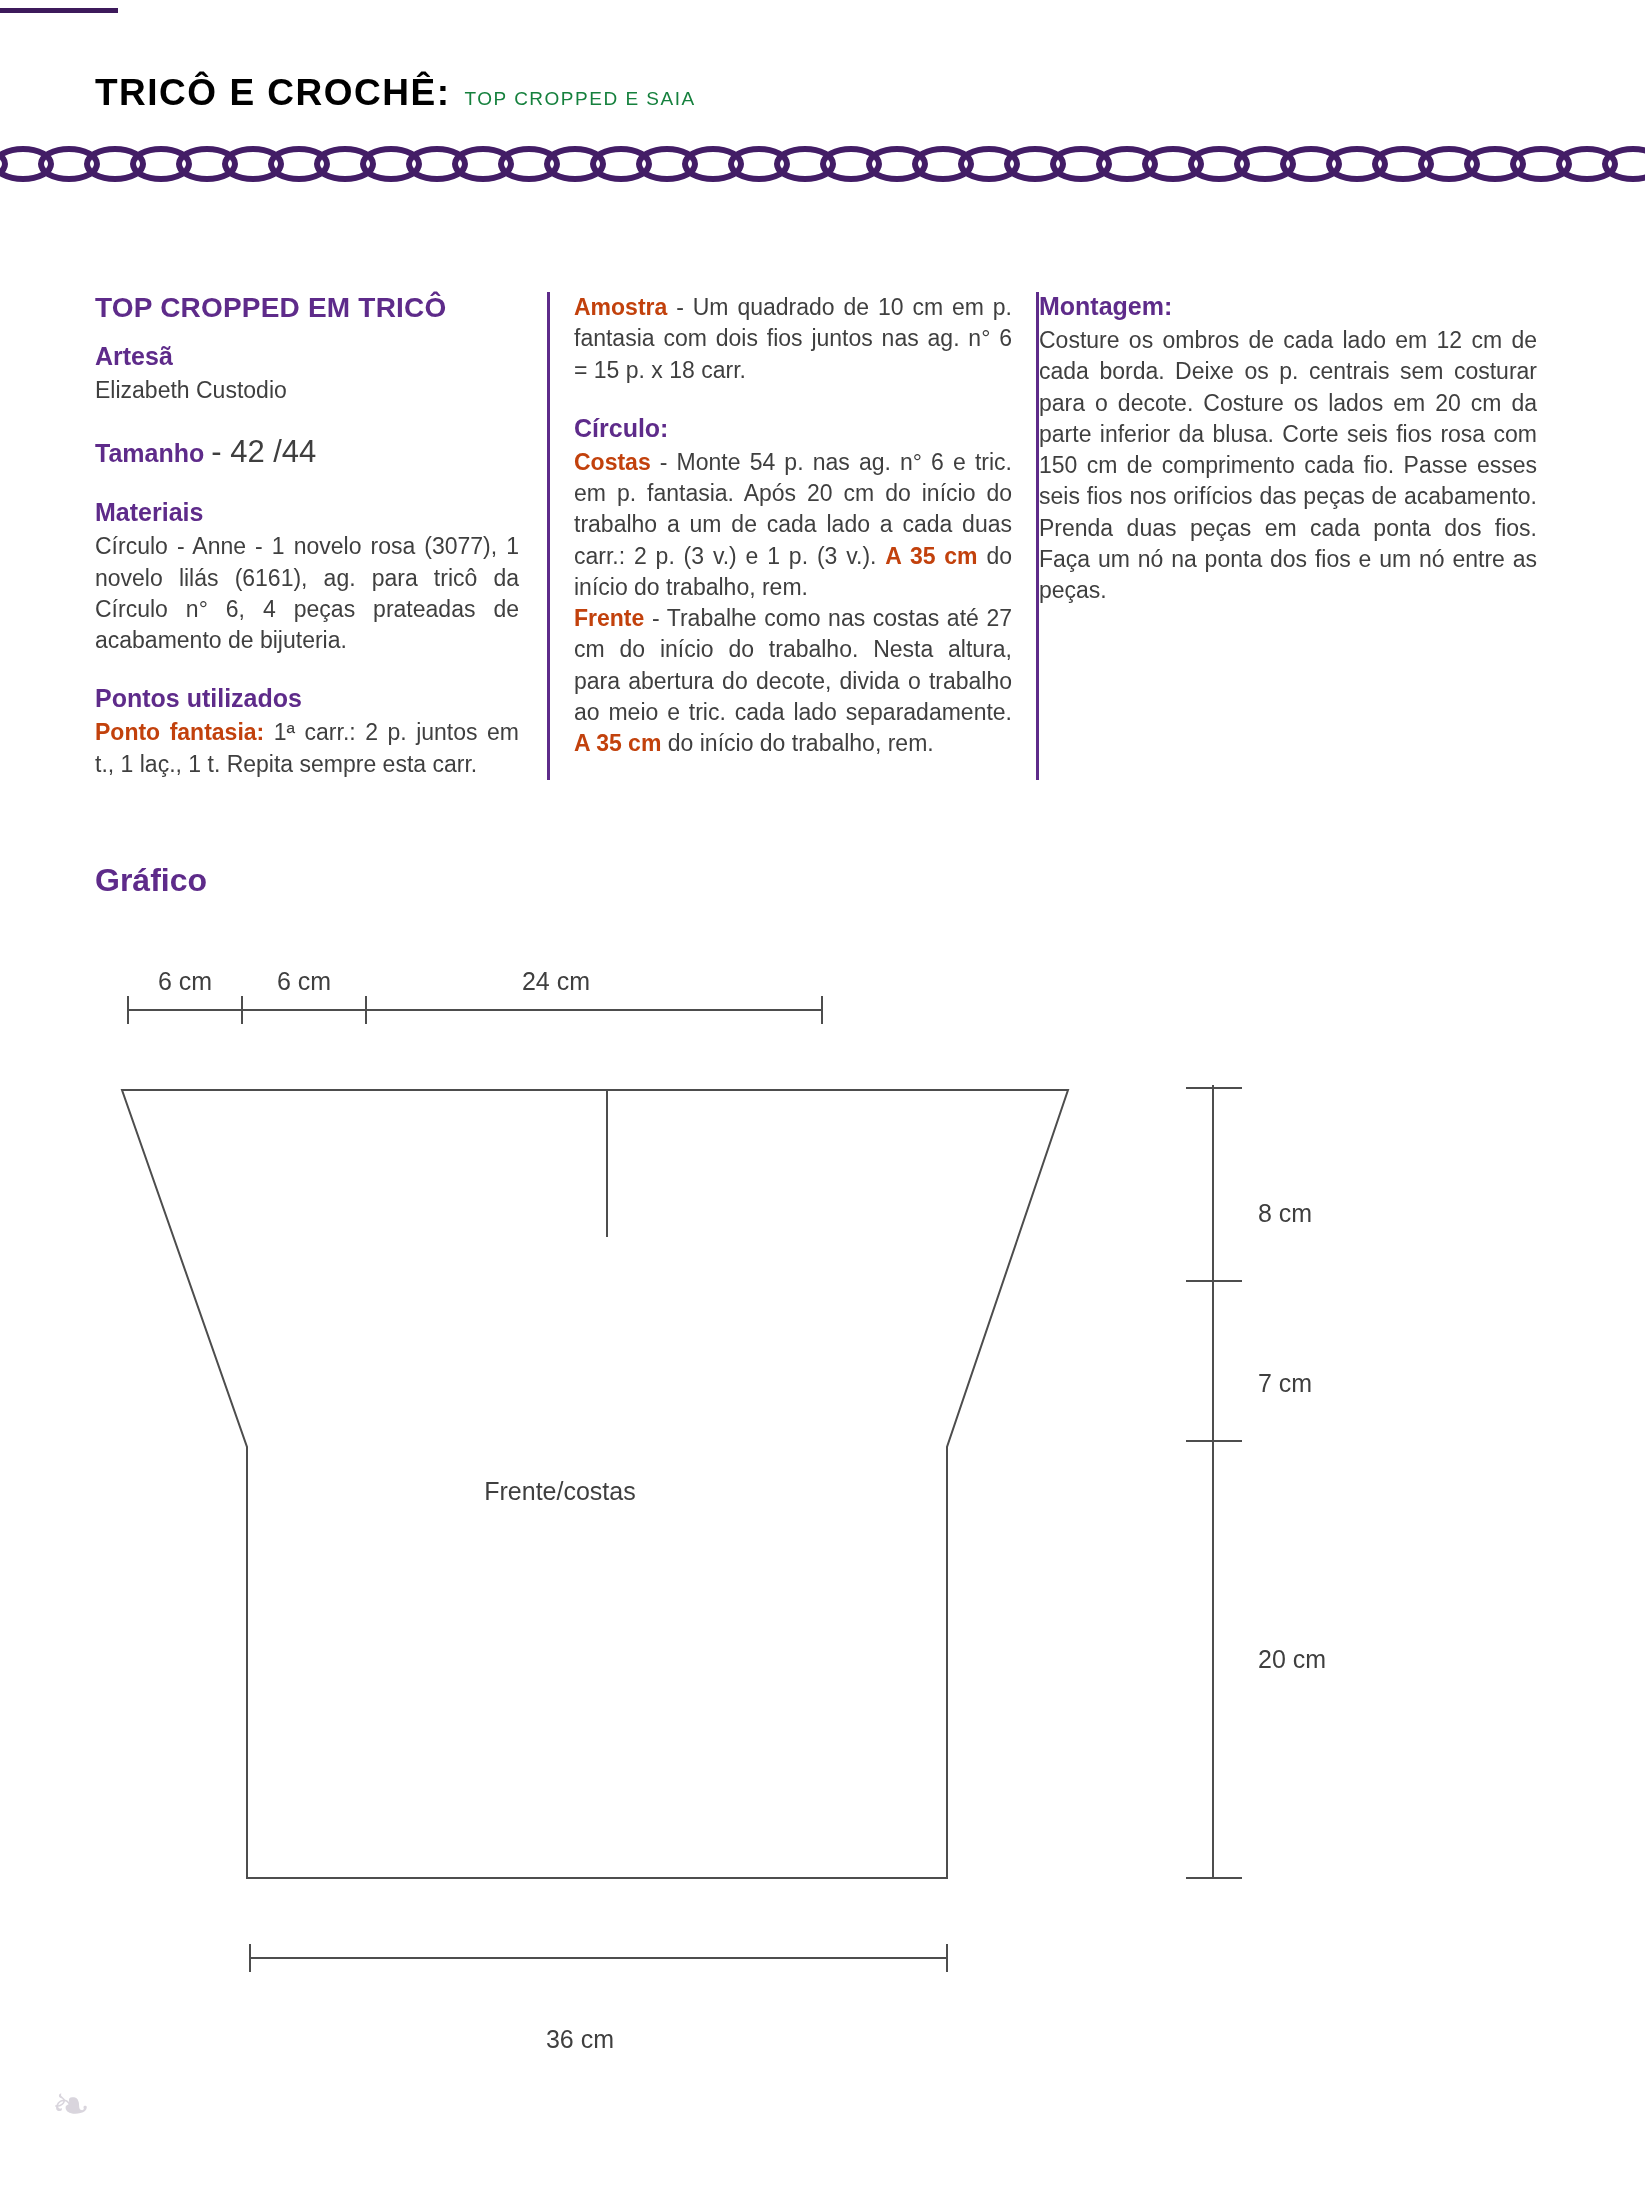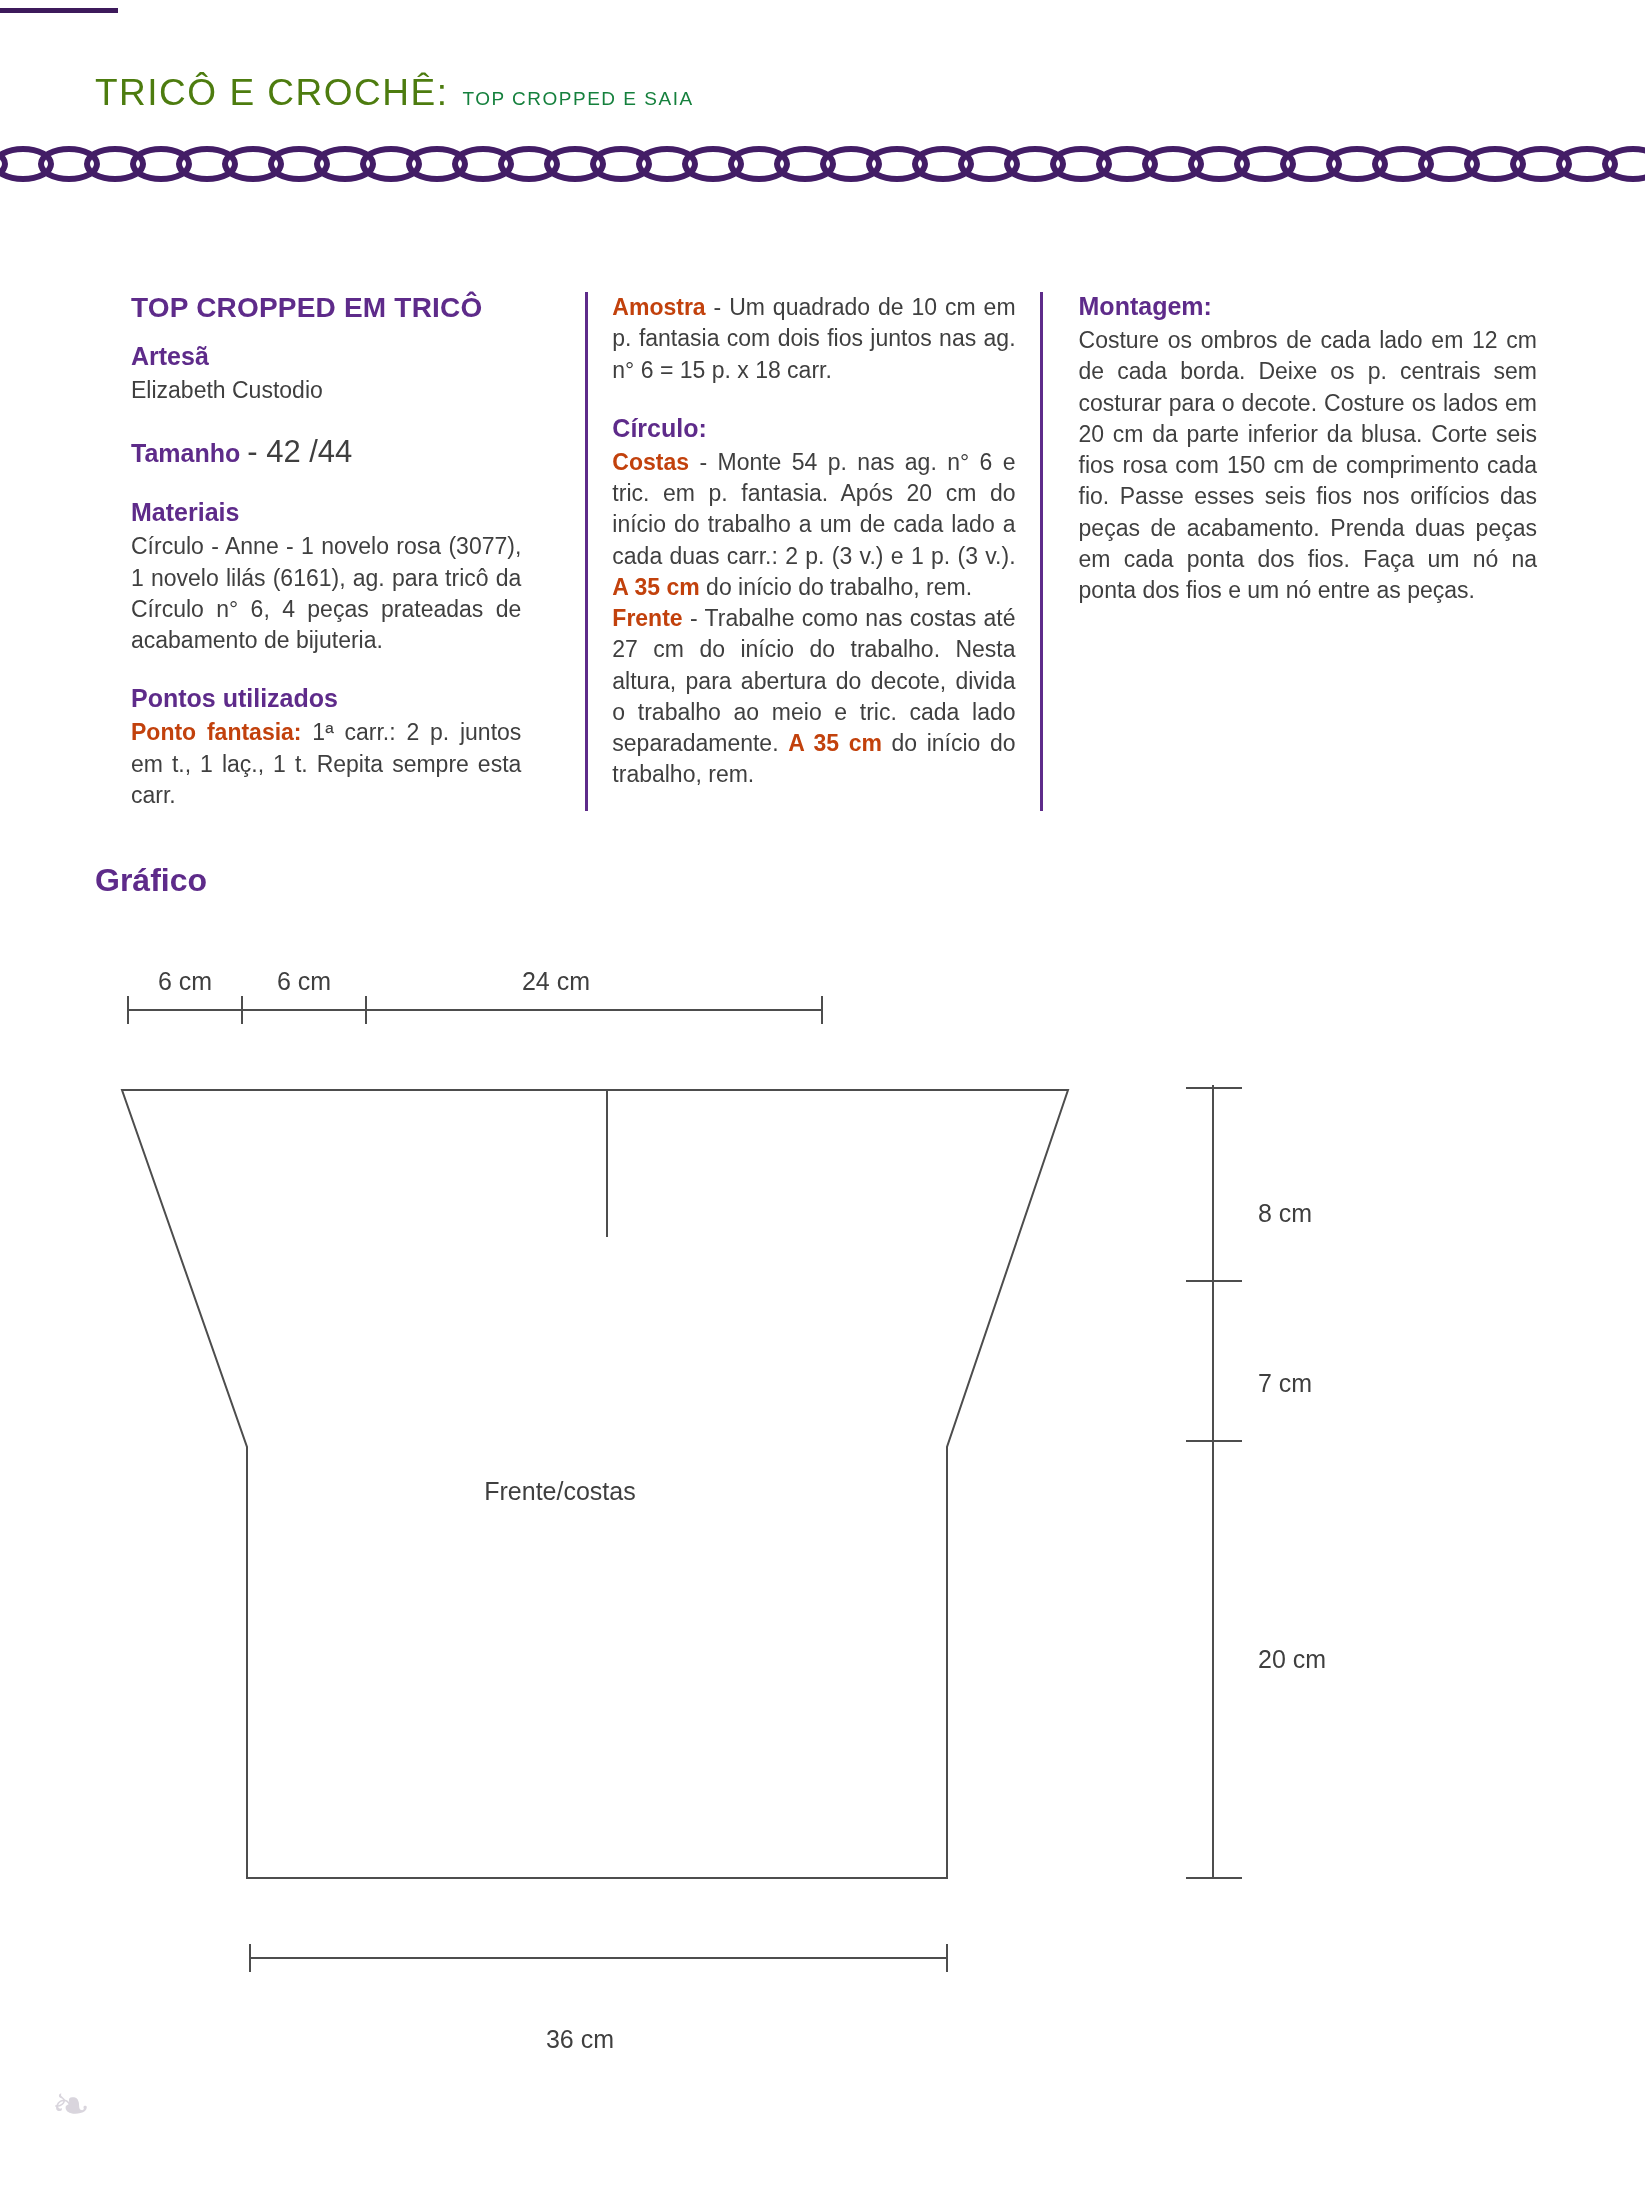--- a/index.html
+++ b/index.html
@@ -2,25 +2,25 @@
 <html><head>
 <meta charset="utf-8">
 <style>
   html,body{margin:0;padding:0;}
   body{
     width:1645px;height:2205px;position:relative;background:#ffffff;
     font-family:"Liberation Sans",sans-serif;color:#3f3f3f;overflow:hidden;
   }
   .topmark{position:absolute;left:0;top:8px;width:118px;height:5px;background:#3d1a5b;}
   .header{position:absolute;left:95px;top:72px;display:flex;align-items:baseline;gap:14px;}
-  .header .title{font-size:37px;color:#4d7c0f;letter-spacing:1.5px;font-weight:400;}
+  .header .title{font-size:37px;color:#000000;letter-spacing:1.5px;font-weight:700;}
   .header .subtitle{font-size:19px;color:#15803d;letter-spacing:1.5px;}
   .chain{position:absolute;left:0;top:138px;}
   .columns{position:absolute;left:95px;top:292px;width:1442px;display:flex;align-items:stretch;}
-  .col{box-sizing:border-box;margin-left:36px;}
+  .col{box-sizing:border-box;}
   .col1{width:452px;padding-right:28px;}
   .col2{width:492px;padding:0 24px;border-left:3px solid #5e2b8a;border-right:3px solid #5e2b8a;}
   .col3{width:498px;}
   h2.pattern-title{font-size:28px;color:#5e2b8a;font-weight:bold;margin:0 0 18px;letter-spacing:.2px;}
   h3{font-size:25px;color:#5e2b8a;font-weight:bold;margin:28px 0 4px;}
   .col h3.first{margin-top:0;}
   p{font-size:23px;line-height:1.36;margin:0;text-align:justify;}
   p.gap-bottom{margin-bottom:16px;}
   b{font-weight:bold;color:#c2410c;}
   .plainval{font-weight:normal;color:#3f3f3f;font-size:31px;}

